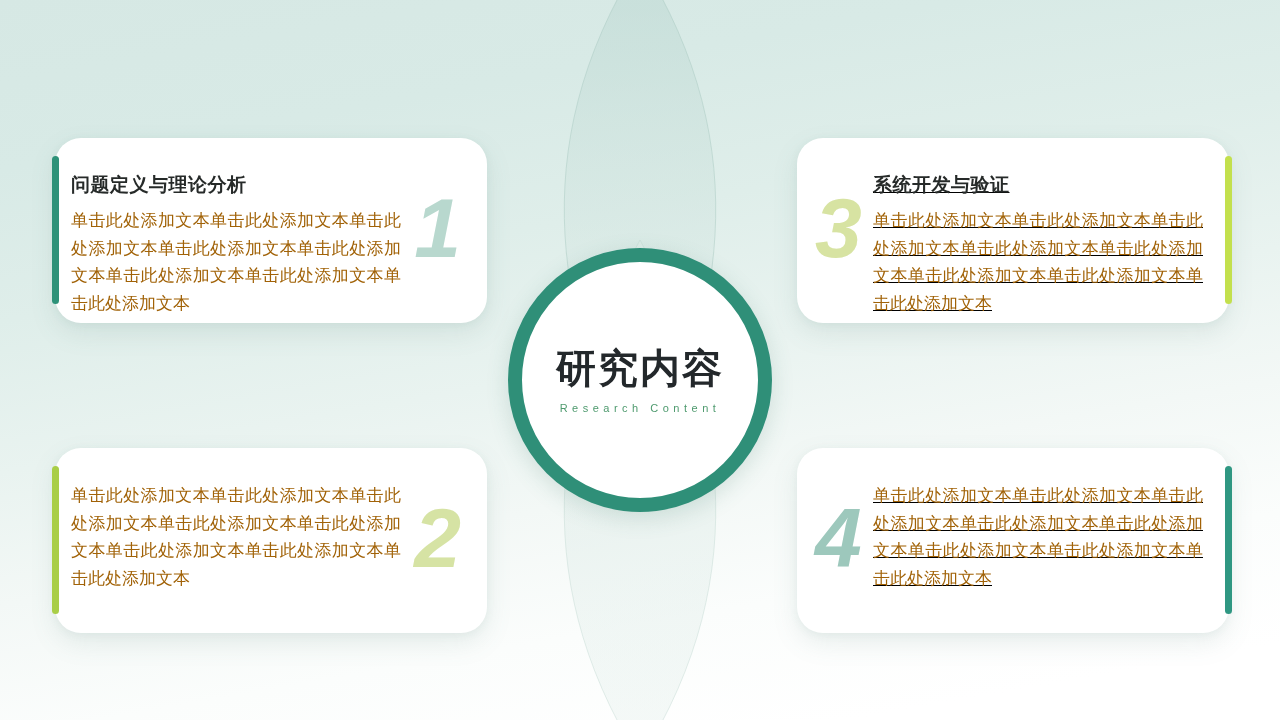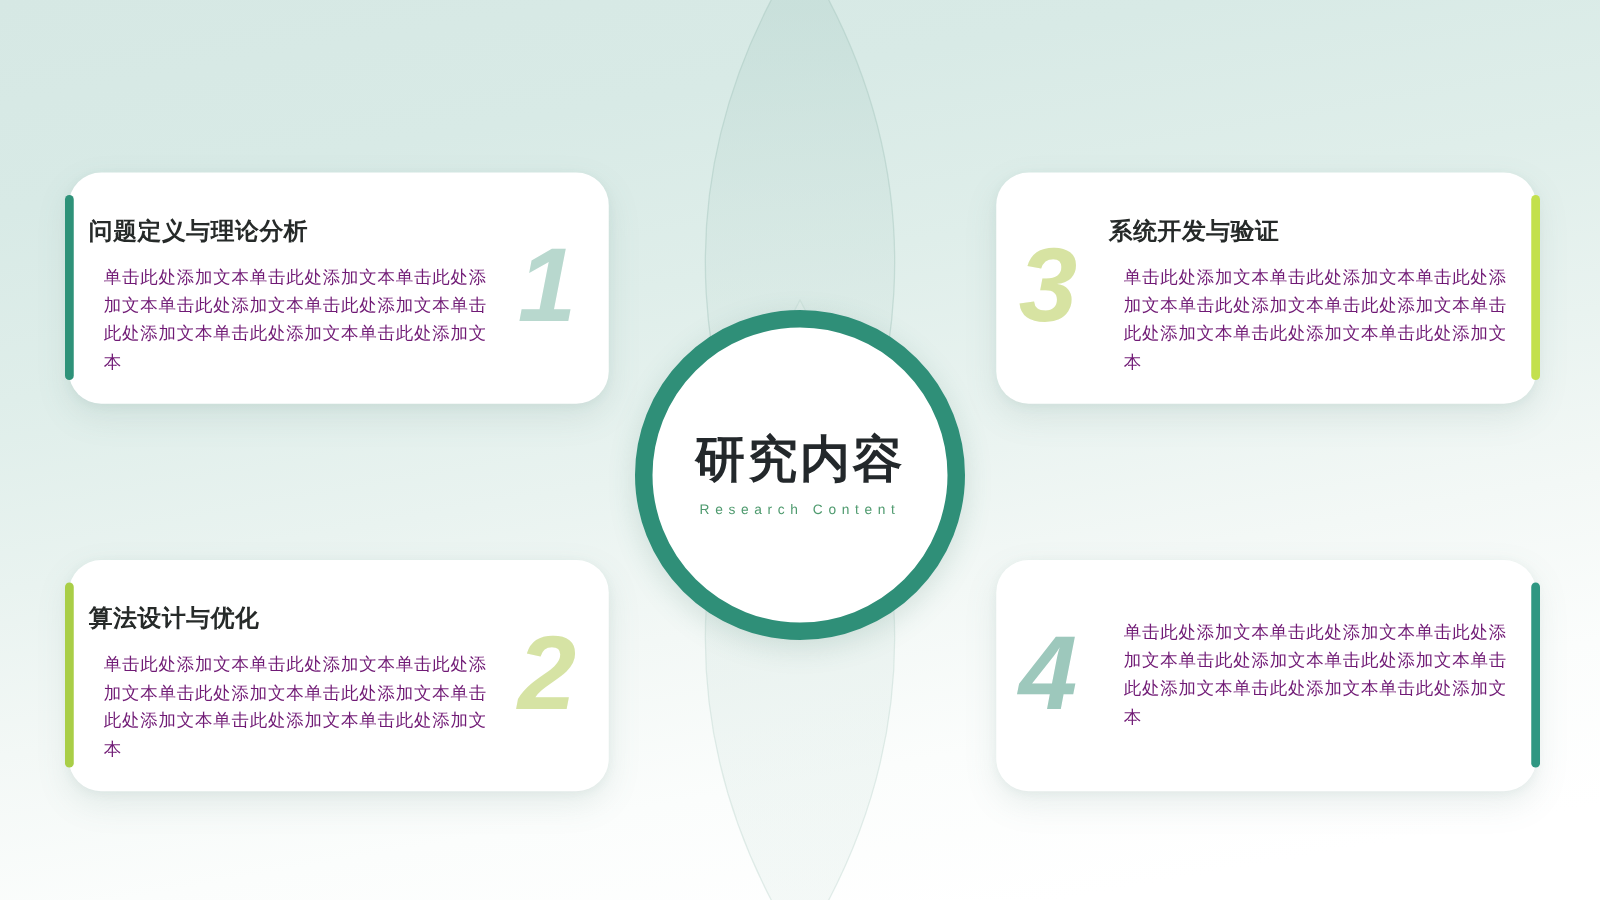--- a/index.html
+++ b/index.html
@@ -72,35 +72,35 @@
   }
   .numeral.np-right { right: 28px;  top: 48px; }
   .numeral.np-left  { left: 18px;   top: 48px; }
 
   
   .card-body {
     position: absolute;
     top: 34px;
   }
   .card .card-body.body-left  { left: 16px;  width: 330px; }
-  .card .card-body.body-right { left: 90px;  width: 330px; }
+  .card .card-body.body-right { left: 76px;  width: 330px; text-decoration: underline; }
 
   .card-title {
     font-size: 19px;
     font-weight: 700;
     color: #262a29;
     letter-spacing: 0.5px;
     margin: 0 0 9px 0;
     white-space: nowrap;
   }
   .card-desc {
-    font-size: 14px;
+    font-size: 17px;
     line-height: 1.62;
-    color: #701a75;
-    margin: 12px;
+    color: #a16207;
+    margin: 0;
     text-align: justify;
     text-justify: inter-ideograph;
   }
 
   
   .center-circle {
     position: absolute;
     left: 508px;
     top: 248px;
     width: 264px;
@@ -163,21 +163,20 @@
     <div class="card-body body-left">
       <h3 class="card-title">问题定义与理论分析</h3>
       <p class="card-desc">单击此处添加文本单击此处添加文本单击此处添加文本单击此处添加文本单击此处添加文本单击此处添加文本单击此处添加文本单击此处添加文本</p>
     </div>
   </div>
 
   <div class="card c2">
     <div class="accent left" style="background: rgb(169, 206, 71);"></div>
     <div class="numeral np-right" style="color: rgb(214, 227, 164);">2</div>
     <div class="card-body body-left">
-      <h3 class="card-title">算法设计与优化</h3>
       <p class="card-desc">单击此处添加文本单击此处添加文本单击此处添加文本单击此处添加文本单击此处添加文本单击此处添加文本单击此处添加文本单击此处添加文本</p>
     </div>
   </div>
 
   <div class="card c3">
     <div class="accent right" style="background: rgb(195, 224, 77);"></div>
     <div class="numeral np-left" style="color: rgb(215, 227, 162);">3</div>
     <div class="card-body body-right">
       <h3 class="card-title">系统开发与验证</h3>
       <p class="card-desc">单击此处添加文本单击此处添加文本单击此处添加文本单击此处添加文本单击此处添加文本单击此处添加文本单击此处添加文本单击此处添加文本</p>

